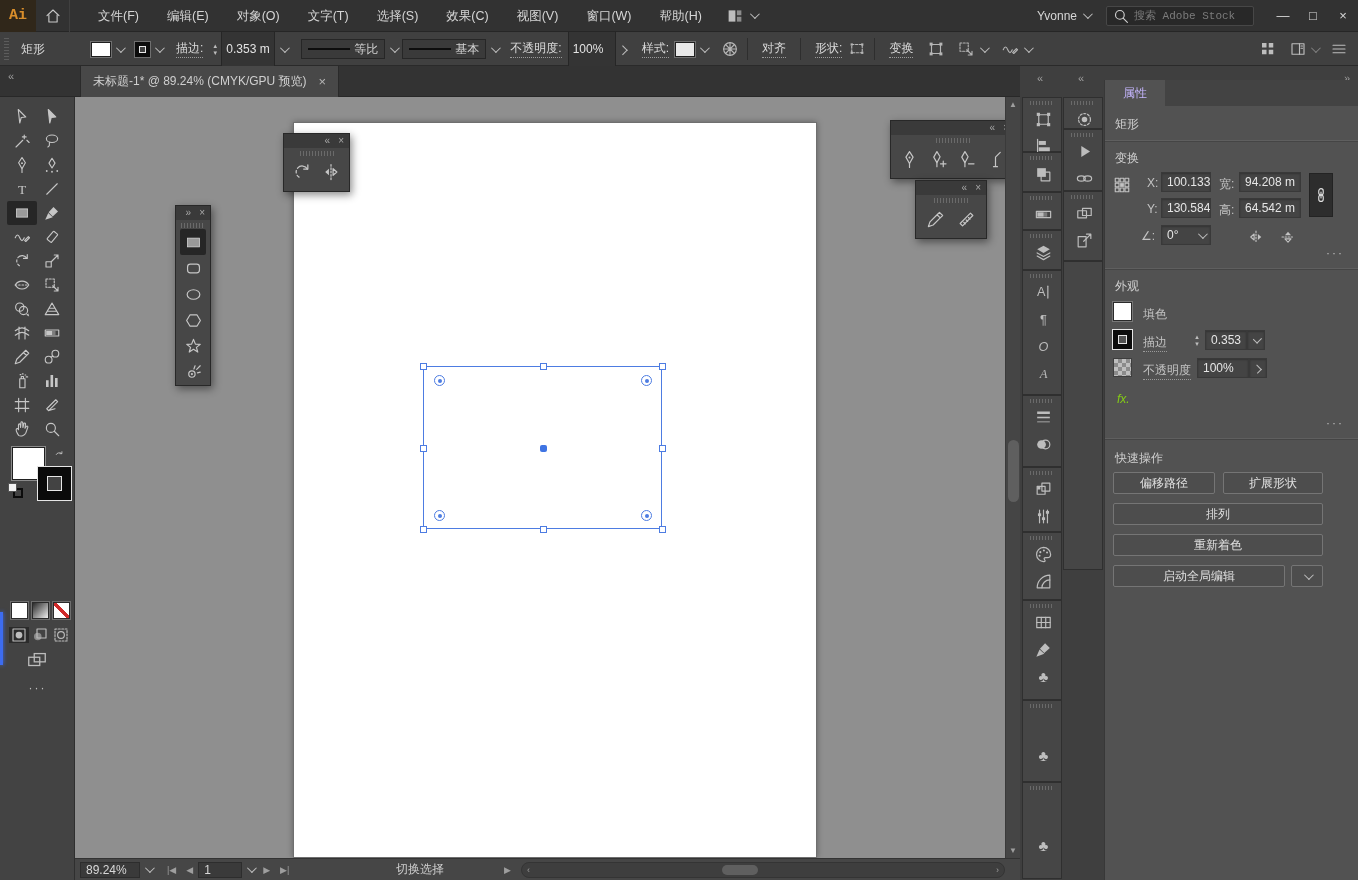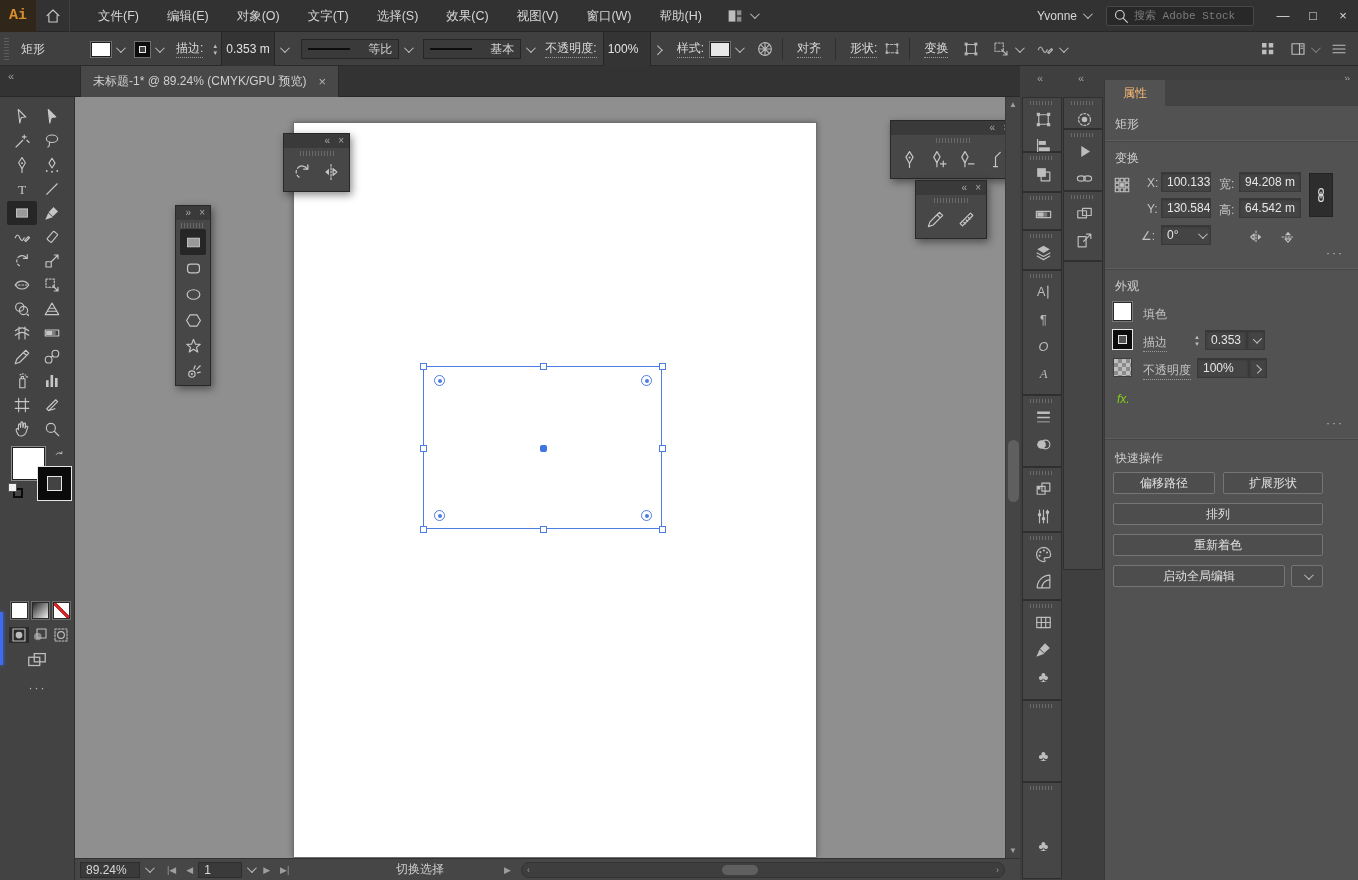--- a/index.html
+++ b/index.html
@@ -30,21 +30,21 @@
   
   #controlbar { left:0; top:33px; width:1358px; height:33px; background:#404040; border-bottom:1px solid #2a2a2a; display:flex; align-items:center; padding-left:4px; }
   .vgrip { width:5px; height:22px; margin-right:6px; background-image:repeating-linear-gradient(0deg,#5c5c5c 0 1px,transparent 1px 3px); }
   .cb-label { color:#dadada; margin:0 6px; white-space:nowrap; }
   .cb-link { border-bottom:1px dotted #9a9a9a; }
   .cb-field { background:#343434; border:1px solid #262626; height:36px; display:flex; align-items:center; padding:0 4px; color:#e3e3e3; overflow:hidden; white-space:nowrap; }
   .chev { display:inline-block; width:7px; height:7px; border-right:1.6px solid #bdbdbd; border-bottom:1.6px solid #bdbdbd; transform:rotate(45deg) translateY(-2px); }
   .chev-right { transform:rotate(-45deg) translateX(-1px); }
   .dd-btn { height:20px; width:16px; display:flex; align-items:center; justify-content:center; }
   .stepper { display:flex; flex-direction:column; justify-content:center; height:20px; width:12px; color:#bdbdbd; font-size:7px; line-height:7px; text-align:center;}
-  .line-dd { background:#3a3a3a; border:1px solid #262626; height:20px; display:flex; align-items:center; padding:0 6px; gap:18px;}
+  .line-dd { background:#3a3a3a; border:1px solid #262626; height:20px; display:flex; align-items:center; padding:0 6px; gap:4px;}
   .line-swatch { width:42px; height:2px; background:#0d0d0d; }
   .cb-sep { width:1px; height:22px; background:#2e2e2e; margin:0 8px; }
   .swatch-box { width:20px; height:15px; background:#fff; border:1px solid #1f1f1f; outline:1px solid #6f6f6f; }
   .stroke-mini { width:15px; height:15px; border:4px solid #0c0c0c; background:transparent; outline:1px solid #6f6f6f; box-shadow:inset 0 0 0 1px #e8e8e8;}
   #cb-right { position:absolute; right:10px; display:flex; align-items:center; gap:12px; color:#bdbdbd;}
 
   
   #tabrow { left:0; top:66px; width:1358px; height:31px; background:#333333; border-bottom:1px solid #282828; }
   #toolbar-collapse { position:absolute; left:8px; top:4px; color:#9f9f9f; font-size:11px;}
   #doc-tab { position:absolute; left:80px; top:0; height:31px; background:#484848; border-right:1px solid #2a2a2a; border-left:1px solid #2a2a2a; display:flex; align-items:center; padding:0 12px; color:#cfcfcf; }
@@ -107,21 +107,21 @@
   .dock-collapse { position:absolute; top:6px; color:#9f9f9f; font-size:11px; }
   .icon-col { position:absolute; top:31px; width:40px; }
   #icon-col1 { left:2px; } #icon-col2 { left:43px; }
   .icon-group { position:absolute; left:0; width:40px; background:#464646; border:1px solid #2f2f2f; }
   .icon-group .grip2 { height:4px; margin:3px auto 2px; width:24px; background-image:repeating-linear-gradient(90deg,#6a6a6a 0 1px,transparent 1px 3px); }
   .picon { width:40px; height:27px; display:flex; align-items:center; justify-content:center; color:#bdbdbd; }
 
   
   #props { position:absolute; left:84px; top:14px; width:254px; height:800px; background:#525252; border-left:1px solid #383838;}
   #props-tabrow { height:26px; background:#434343; display:flex;}
-  #props-tab { width:60px; background:#525252; display:flex; align-items:center; justify-content:center; color:#fdba74; }
+  #props-tab { width:60px; background:#525252; display:flex; align-items:center; justify-content:center; color:#c4b5fd; }
   .p-section-title { color:#cfcfcf; }
   .p-label { color:#c3c3c3; }
   .p-link { border-bottom:1px dotted #9a9a9a; }
   .p-field { background:#444444; border:1px solid #393939; box-shadow:inset 0 1px 2px rgba(0,0,0,.25); height:20px; display:flex; align-items:center; padding:0 5px; color:#e6e6e6; overflow:hidden; white-space:nowrap;}
   .p-divider { position:absolute; left:0; width:254px; height:1px; background:#5f5f5f; box-shadow:0 1px 0 #454545;}
   .dots { color:#bdbdbd; letter-spacing:2px; }
   .qa-btn { position:absolute; height:22px; background:#4d4d4d; border:1px solid #757575; border-radius:2px; color:#e0e0e0; display:flex; align-items:center; justify-content:center; font-size:12px;}
   #chain-btn { position:absolute; left:204px; top:93px; width:24px; height:44px; background:#2d2d2d; border:1px solid #232323; display:flex; align-items:center; justify-content:center; color:#e0e0e0;}
   .checker { background-color:#d9d9d9; background-image:linear-gradient(45deg,#9a9a9a 25%,transparent 25%,transparent 75%,#9a9a9a 75%),linear-gradient(45deg,#9a9a9a 25%,transparent 25%,transparent 75%,#9a9a9a 75%); background-size:8px 8px; background-position:0 0,4px 4px; opacity:.8;}
 </style>
@@ -194,21 +194,21 @@
   <span class="dd-btn">
       <span class="chev"></span>
     </span>
   <span class="line-dd" style="margin-left:10px">
     <span class="line-swatch"></span>
     <span>等比</span>
   </span>
   <span class="dd-btn">
       <span class="chev"></span>
     </span>
-  <span class="line-dd" style="margin-left:8px">
+  <span class="line-dd" style="margin-left:1px">
     <span class="line-swatch"></span>
     <span>基本</span>
   </span>
   <span class="dd-btn">
       <span class="chev"></span>
     </span>
   <span class="cb-label cb-link" style="margin-left:8px">不透明度:</span>
   <span class="cb-field" style="width:48px">100%</span>
   <span class="dd-btn">
       <span class="chev chev-right"></span>

